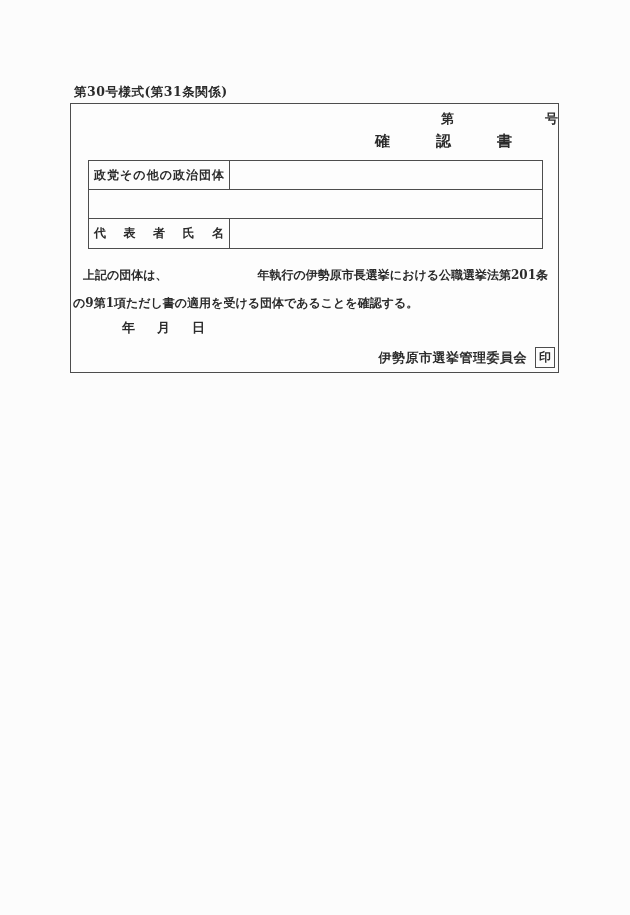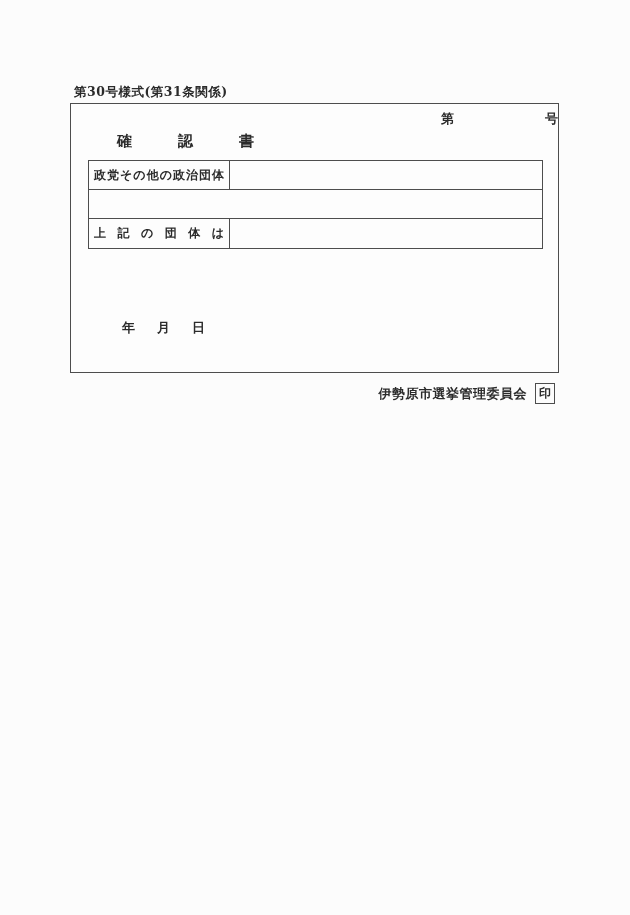--- a/index.html
+++ b/index.html
@@ -43,21 +43,21 @@
     position: absolute;
     left: 474px;
     top: 6px;
     font-size: 13px;
   }
   .doc-title {
     position: absolute;
     left: 0;
     top: 28px;
     width: 100%;
-    text-align: left;
+    text-align: right;
     font-size: 15px;
     letter-spacing: 46px;
     text-indent: 46px;
     white-space: nowrap;
   }
   .info-table {
     position: absolute;
     left: 17px;
     top: 56px;
     width: 455px;
@@ -108,21 +108,20 @@
     font-size: 13px;
   }
   .signature-line {
     position: absolute;
     right: 3px;
     top: 243px;
     display: flex;
     align-items: center;
     font-size: 13px;
     letter-spacing: 0.5px;
-    margin-top: 36px;
   }
   .seal-box {
     display: inline-block;
     margin-left: 8px;
     border: 1px solid #4d4d4d;
     font-size: 12px;
     line-height: 17px;
     padding: 1px 3px;
     letter-spacing: 0;
   }
@@ -143,25 +142,28 @@
 
     <div class="info-table">
       <div class="info-row">
         <div class="info-label">政党その他の政治団体名</div>
         <div class="info-value"></div>
       </div>
       <div class="info-row">
         <div class="info-value"></div>
       </div>
       <div class="info-row">
-        <div class="info-label">上記の団体は</div>
+        <div class="info-label">代表者氏名</div>
         <div class="info-value"></div>
       </div>
     </div>
 
+    <div class="body-paragraph">
+      <span>上記の団体は、</span><span class="year-blank"></span><span>年執行の伊勢原市長選挙における公職選挙法第201条の9第1項ただし書の適用を受ける団体であることを確認する。</span>
+    </div>
 
     <div class="date-line">
       <span>年</span>
       <span>月</span>
       <span>日</span>
     </div>
 
     <div class="signature-line">
       <span>伊勢原市選挙管理委員会</span>
       <span class="seal-box">印</span>

